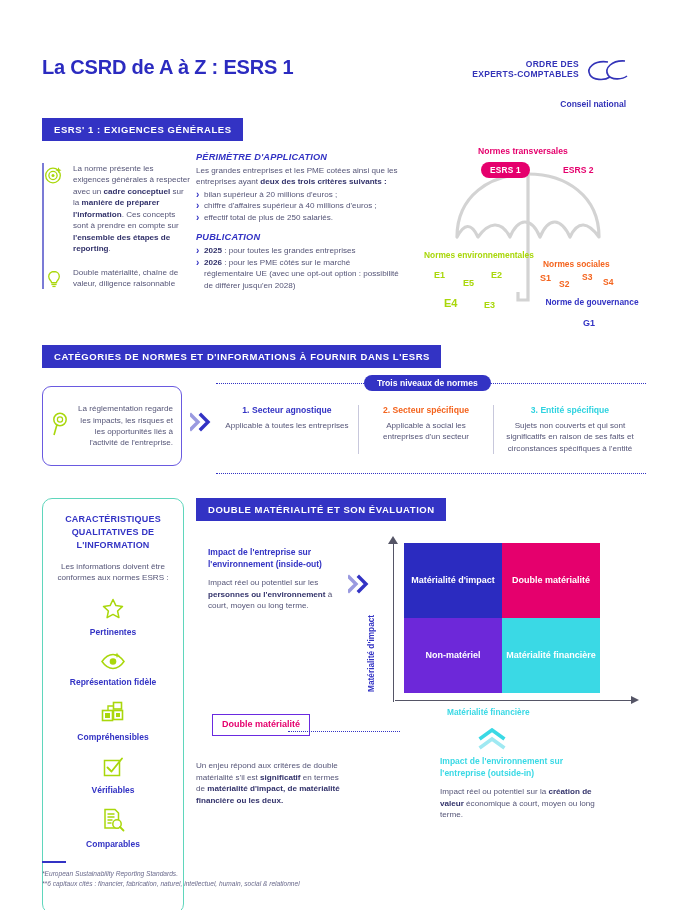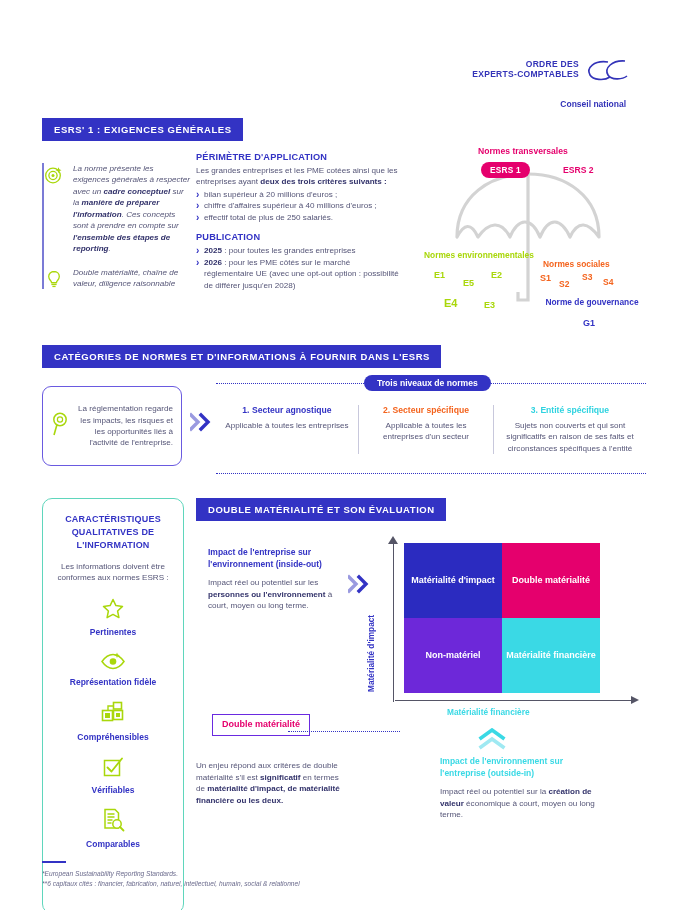--- a/index.html
+++ b/index.html
@@ -39,30 +39,30 @@
   }
   #banner-1 { left: 42px; top: 118px; }
   #banner-2 { left: 42px; top: 345px; }
   #banner-3 { left: 196px; top: 498px; }
 
   
   .note-card {
     position: absolute; left: 42px; top: 163px; width: 148px; height: 126px;
     border-left: 2px solid #7b7bd6;
   }
-  .note-row { display: flex; gap: 7px; font-style: italic; }
+  .note-row { display: flex; gap: 7px; }
   .note-row + .note-row { margin-top: 12px; }
   .note-icon { flex: 0 0 22px; padding-top: 2px; }
   .note-text { font-size: 8.1px; line-height: 1.42; color: #555577; }
   .note-text b { color: #33336b; }
 
   .col-mid { position: absolute; left: 196px; top: 152px; width: 205px; }
   .col-head {
     font-size: 9.2px; font-weight: bold; color: #3333c4;
-    letter-spacing: 0.2px; margin-bottom: 3px;
+    letter-spacing: 0.2px; margin-bottom: 3px; font-style: italic;
   }
   .col-p { font-size: 8.1px; line-height: 1.42; color: #555577; }
   .col-p b { color: #33336b; }
   ul.bullets { list-style: none; margin-top: 1px; }
   ul.bullets li {
     font-size: 8.1px; line-height: 1.42; color: #555577;
     padding-left: 8px; position: relative;
   }
   ul.bullets li::before {
     content: "\203A"; position: absolute; left: 0; top: -1px;
@@ -214,20 +214,21 @@
   .footnotes {
     position: absolute; left: 42px; top: 869px;
     font-size: 6.6px; font-style: italic; color: #6a6a8c; line-height: 1.55;
   }
 </style>
 </head>
 <body>
 
 <div class="page">
 
+  <div class="page-title">La CSRD de A à Z : ESRS 1</div>
 
   <div class="logo">
     <div class="logo-rows">
       <div class="logo-text">
         <div class="logo-l1">ORDRE DES</div>
         <div class="logo-l2">EXPERTS-COMPTABLES</div>
       </div>
       <svg class="logo-swoosh" width="44" height="24" viewBox="0 0 44 24">
         <path d="M24 4 C10 2 2 10 6 17 C9 22 20 23 26 19" fill="none" stroke="#3333b8" stroke-width="1.6"></path>
         <path d="M41 3 C28 2 20 10 24 17 C27 22 38 22 43 18" fill="none" stroke="#3333b8" stroke-width="1.6"></path>
@@ -333,21 +334,21 @@
   <div class="levels">
     <div class="dot-line" style="top:0"></div>
     <div class="pill-3niv">Trois niveaux de normes</div>
     <div class="lvl-row">
       <div class="lvl" style="width:142px">
         <div class="lvl-t c-blue">1. Secteur agnostique</div>
         <div class="lvl-b">Applicable à toutes les entreprises</div>
       </div>
       <div class="lvl" style="width:135px">
         <div class="lvl-t c-orange">2. Secteur spécifique</div>
-        <div class="lvl-b">Applicable à toutes les entreprises d'un secteur</div>
+        <div class="lvl-b">Applicable à social les entreprises d'un secteur</div>
       </div>
       <div class="lvl" style="width:153px">
         <div class="lvl-t c-cyan">3. Entité spécifique</div>
         <div class="lvl-b">Sujets non couverts et qui sont significatifs en raison de ses faits et circonstances spécifiques à l'entité</div>
       </div>
     </div>
     <div class="dot-line" style="top:90px"></div>
   </div>
 
   <div class="qual-card">

